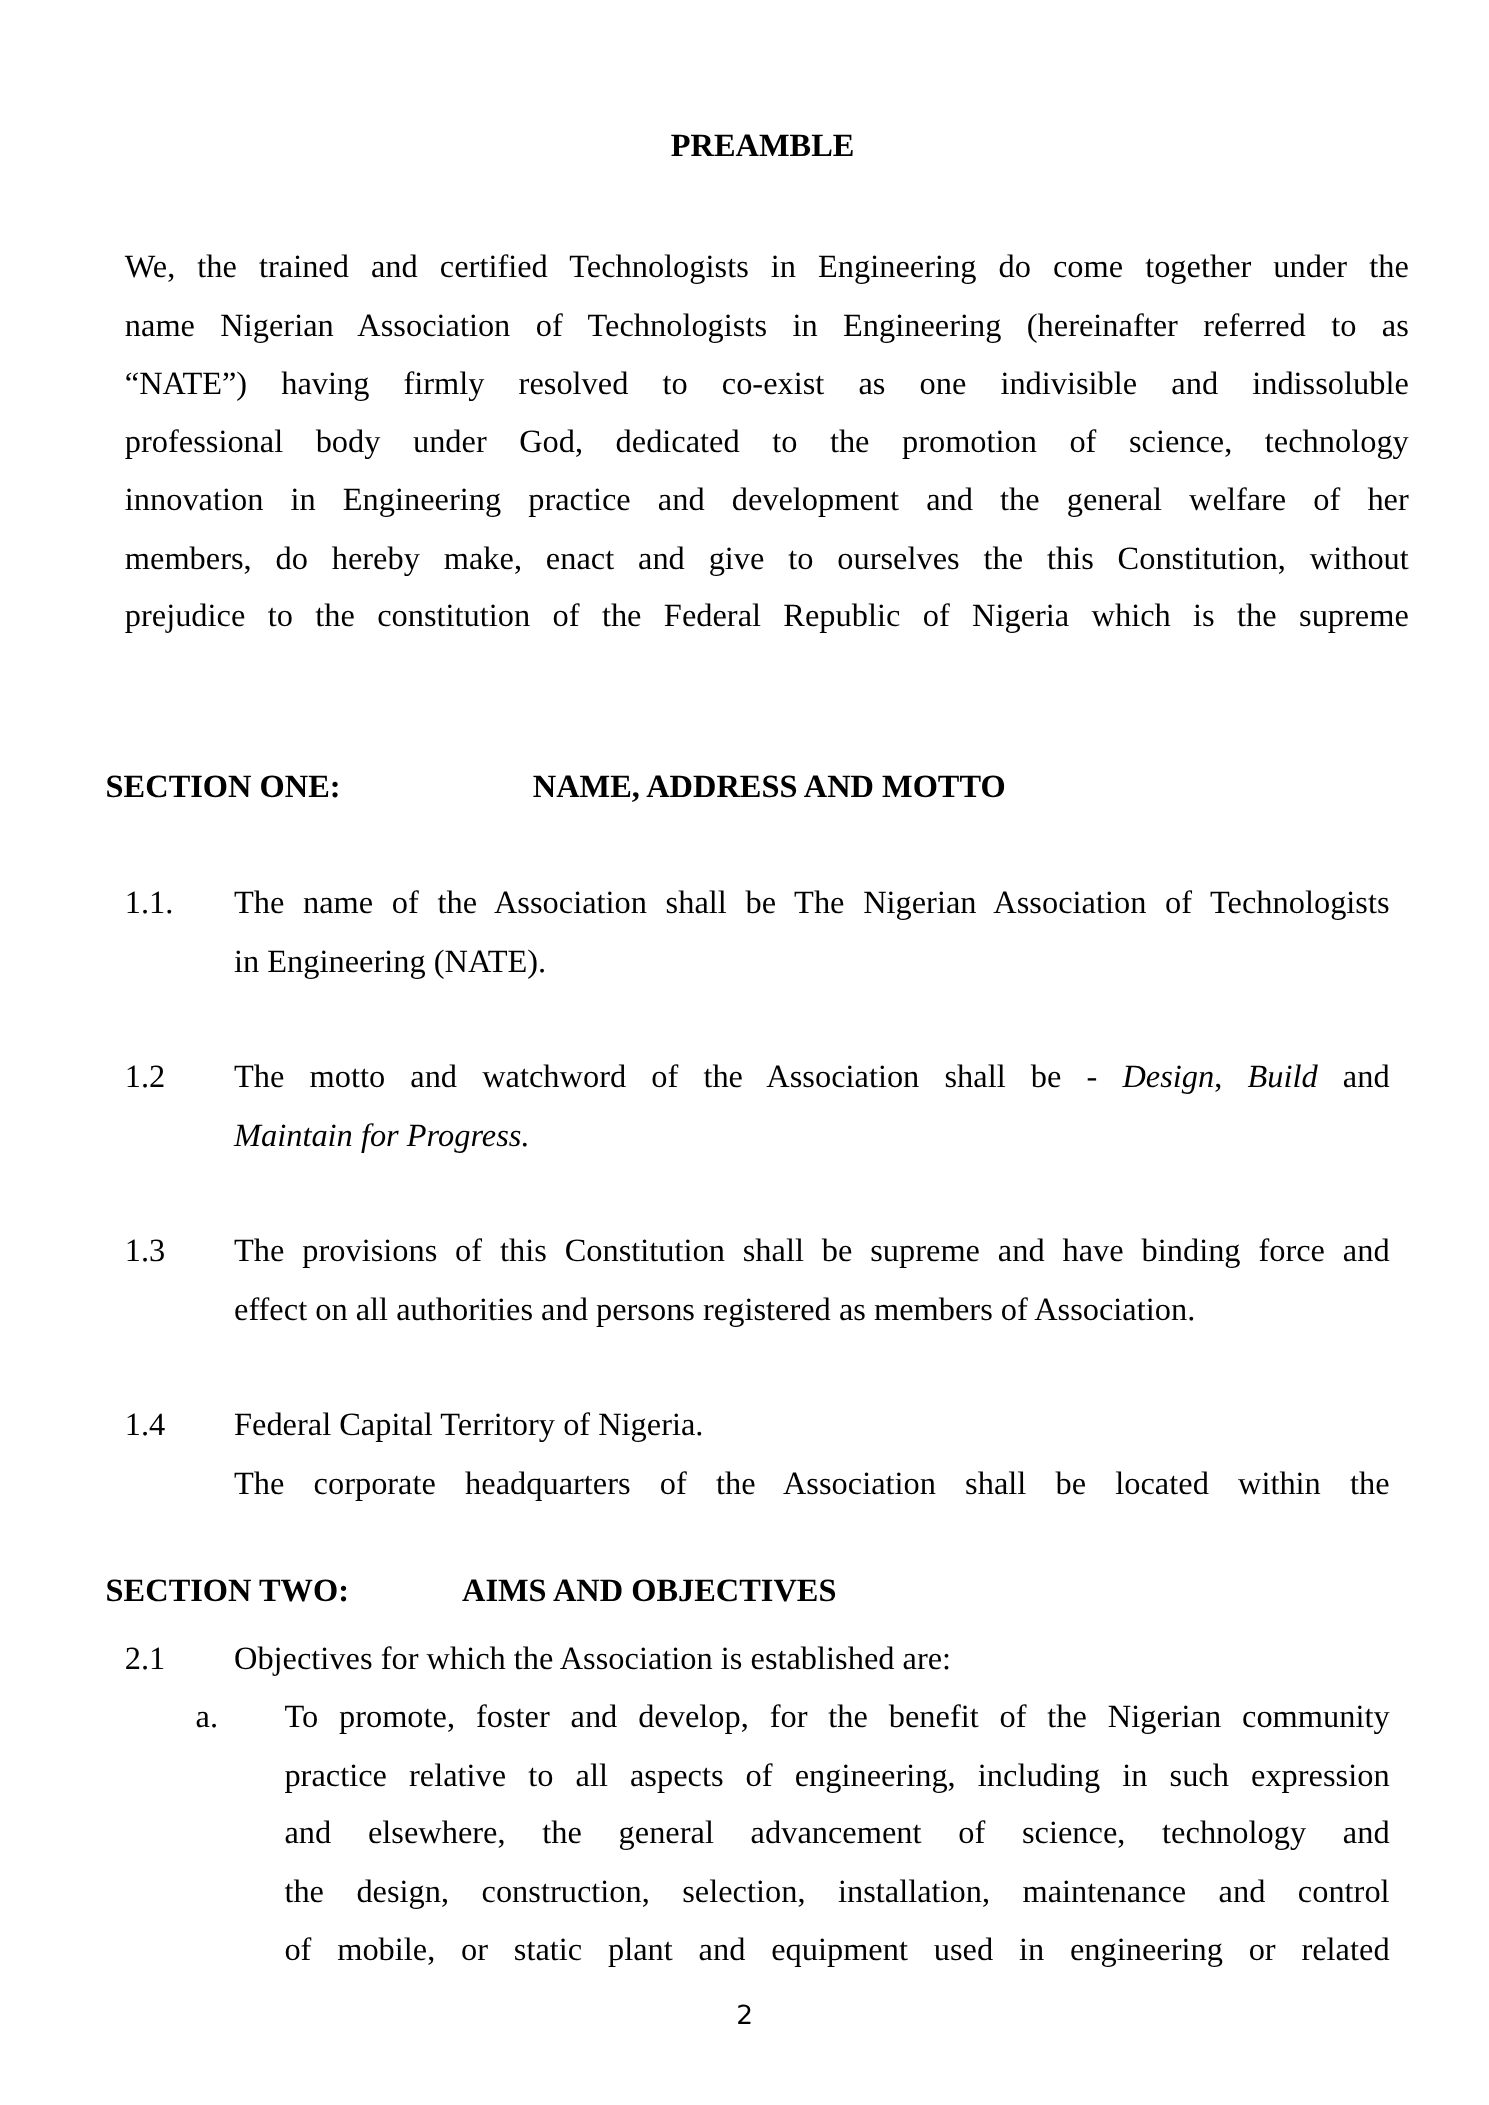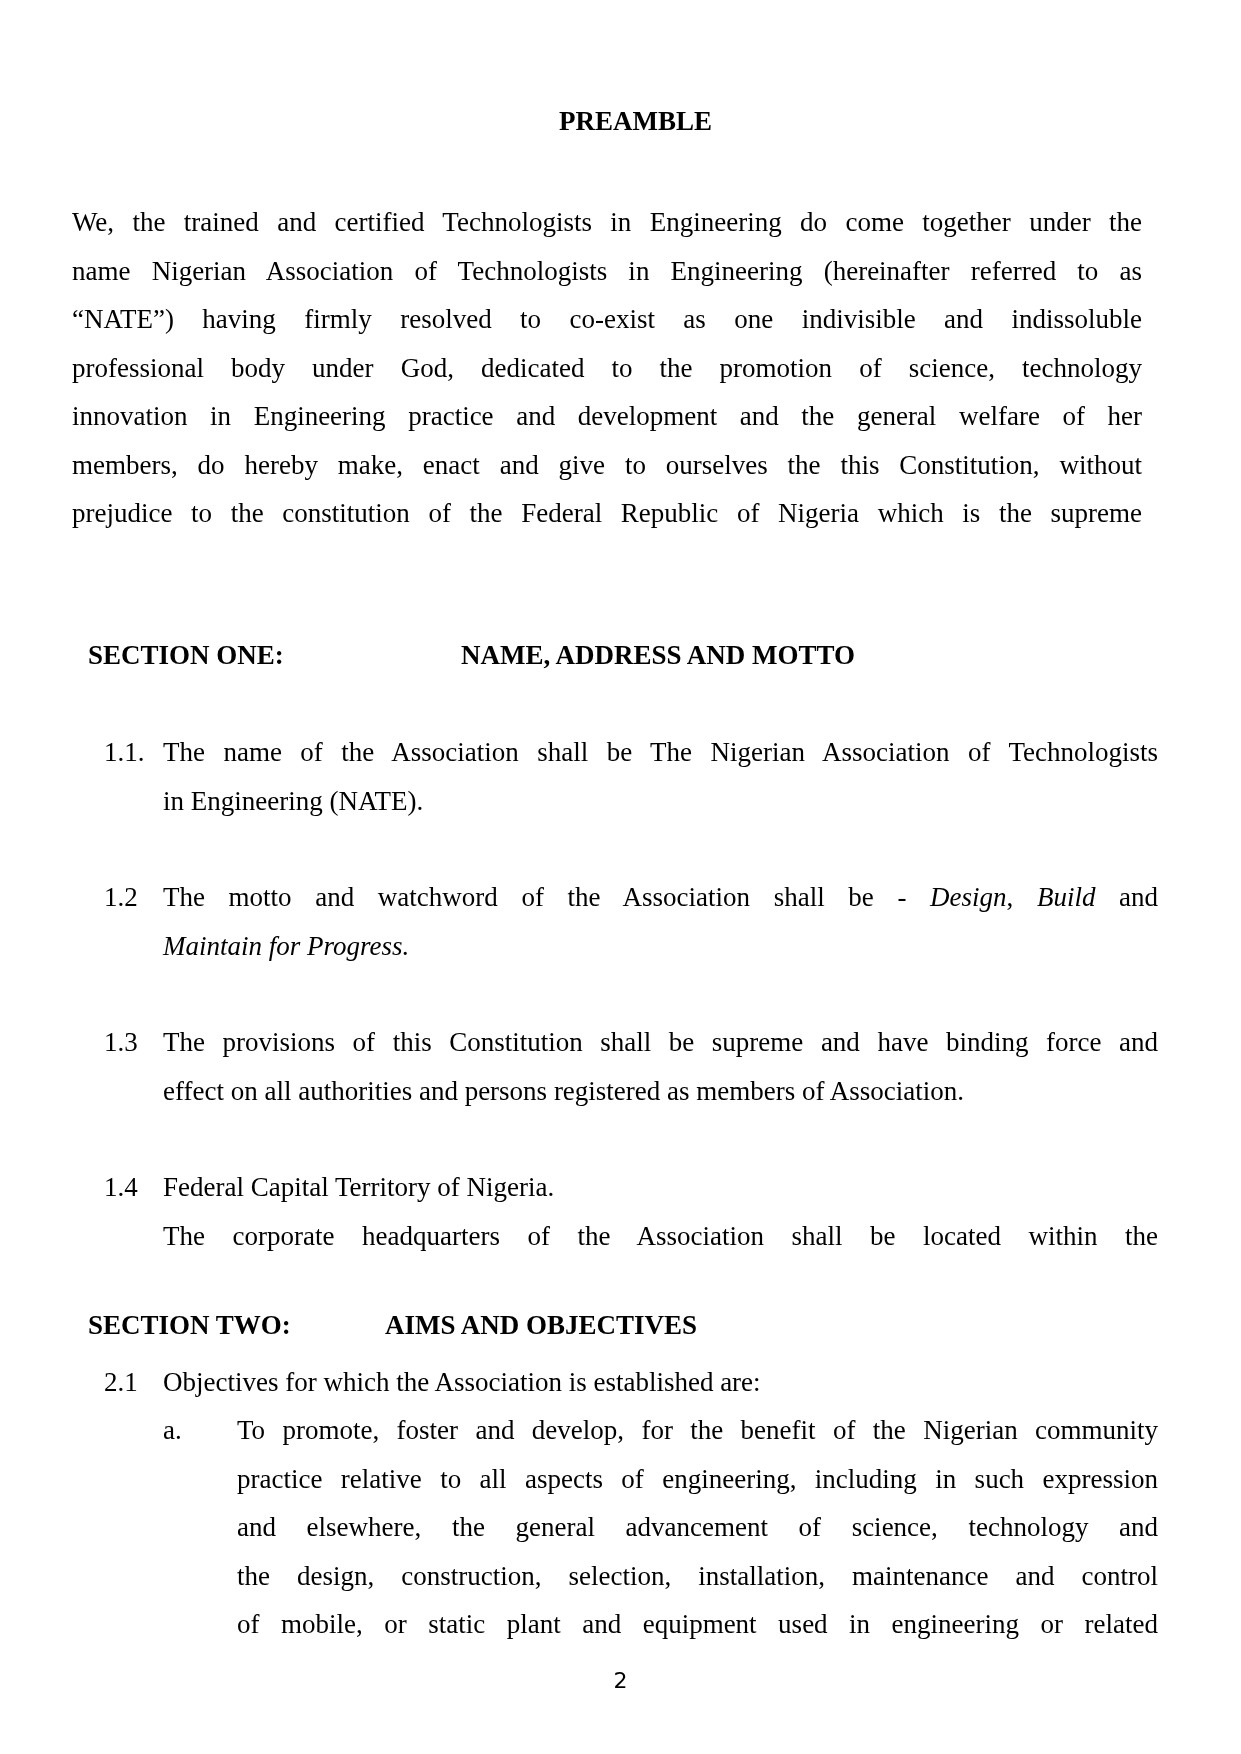--- a/index.html
+++ b/index.html
@@ -1,32 +1,32 @@
 <!DOCTYPE html>
 <html><head>
 <meta charset="utf-8">
 <style>
   html, body { margin: 0; padding: 0; background: #ffffff; }
   body { width: 1241px; height: 1754px; position: relative; overflow: hidden;
          font-family: "Liberation Serif", "DejaVu Serif", serif; color: #000; }
   .page { position: absolute; left: 0; top: 0; width: 1241px; height: 1754px; }
   .title { position: absolute; top: 106px; left: 0; width: 1241px; text-align: center;
            font-weight: bold; font-size: 27px; letter-spacing: 0px; margin-left: 15px; }
-  .para { position: absolute; left: 72px; width: 1070px; font-size: 27px; line-height: 48.5px;
+  .para { position: absolute; left: 104px; width: 1070px; font-size: 27px; line-height: 48.5px;
           text-align: justify; }
   .para .ln { display: block; text-align: justify; text-align-last: justify; white-space: nowrap; }
   .para .ln.last { text-align-last: left; }
   .preamble { top: 198px; }
   .heading { position: absolute; left: 88px; font-size: 27px; font-weight: bold; }
   .heading .h-label { position: absolute; left: 0; white-space: nowrap; }
   .heading .h-title { position: absolute; white-space: nowrap; }
   .item { position: absolute; left: 88px; width: 1070px; font-size: 27px; line-height: 48.5px; }
   .item .num { position: absolute; left: 16px; top: 0; }
   .item .body { position: absolute; left: 75px; width: 995px; }
-  .item .body .ln { display: block; text-align: justify; text-align-last: justify; white-space: nowrap; }
+  .item .body .ln { display: block; text-align: justify; text-align-last: justify; white-space: nowrap; margin-left: 32px; }
   .item .body .ln.last { text-align-last: left; }
   .sub { position: absolute; left: 163px; width: 995px; font-size: 27px; line-height: 48.5px; }
   .sub .num { position: absolute; left: 0; top: 0; }
   .sub .body { position: absolute; left: 74px; width: 921px; }
   .sub .body .ln { display: block; text-align: justify; text-align-last: justify; white-space: nowrap; }
   i { font-style: italic; }
   .pagenum { position: absolute; top: 1668px; left: 0; width: 1241px; text-align: center;
              font-family: "DejaVu Sans", sans-serif; font-size: 22px; }
 </style>
 </head>
@@ -41,21 +41,21 @@
     <span class="ln">name Nigerian Association of Technologists in Engineering (hereinafter referred to as</span>
     <span class="ln">“NATE”) having firmly resolved to co-exist as one indivisible and indissoluble</span>
     <span class="ln">professional body under God, dedicated to the promotion of science, technology</span>
     <span class="ln">innovation in Engineering practice and development and the general welfare of her</span>
     <span class="ln">members, do hereby make, enact and give to ourselves the this Constitution, without</span>
     <span class="ln">prejudice to the constitution of the Federal Republic of Nigeria which is the supreme</span>
   </div>
 
   <div class="heading" style="top:640px;">
     <span class="h-label">SECTION ONE:</span>
-    <span class="h-title" style="left:373px;">NAME, ADDRESS AND MOTTO</span>
+    <span class="h-title" style="left:356px;">NAME, ADDRESS AND MOTTO</span>
   </div>
 
   <div class="item" style="top:728px;">
     <span class="num">1.1.</span>
     <div class="body">
       <span class="ln">The name of the Association shall be The Nigerian Association of Technologists</span>
       <span class="ln last">in Engineering (NATE).</span>
     </div>
   </div>
 

